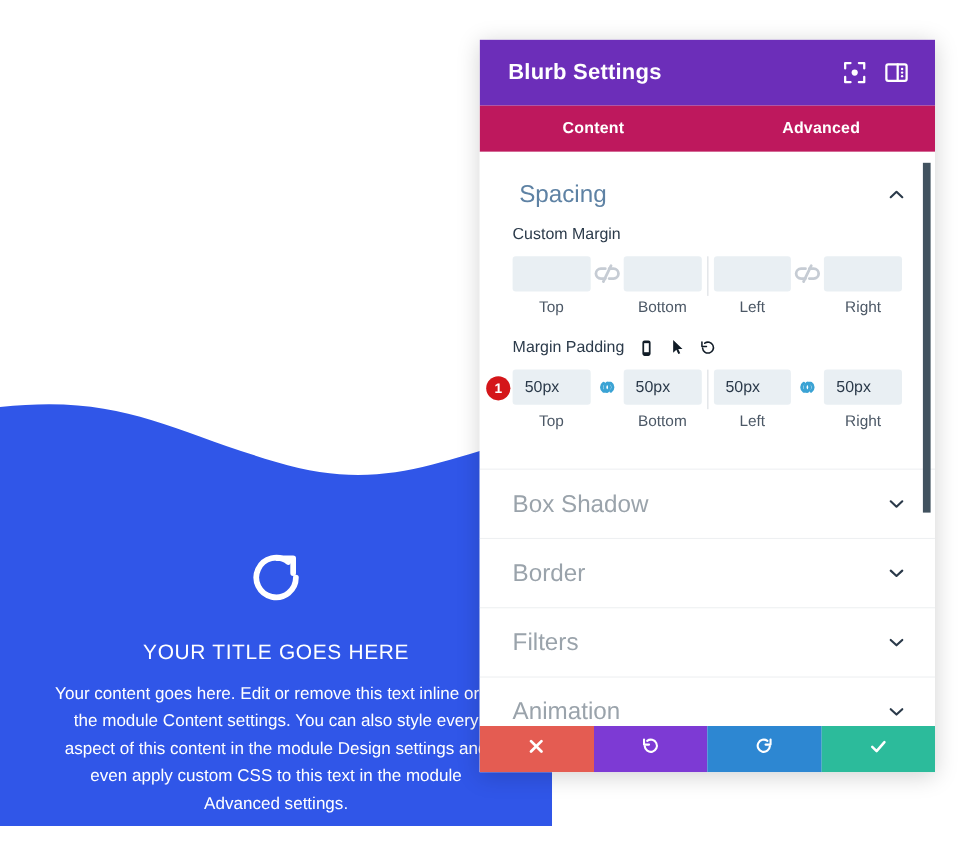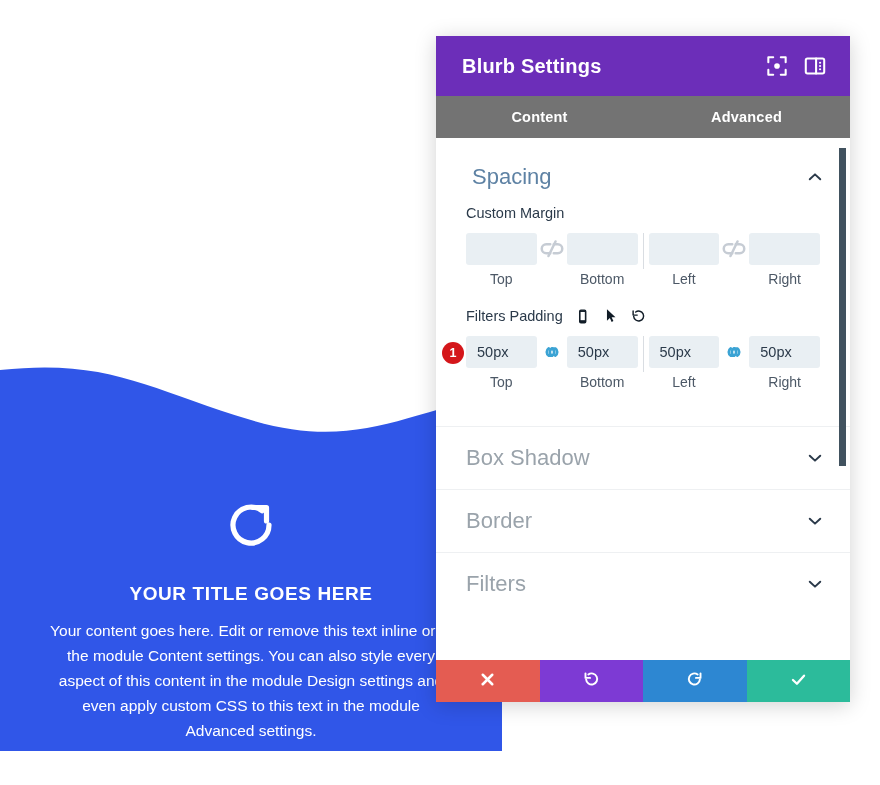--- a/index.html
+++ b/index.html
@@ -52,21 +52,21 @@
   #blurb-icon {
     margin-top: 125px;
     width: 64px;
     height: 64px;
     color: #ffffff;
   }
   #blurb-title {
     margin-top: 26px;
     color: #ffffff;
     font-size: 19px;
-    font-weight: bold;
+    font-weight: normal;
     letter-spacing: 0.6px;
     text-align: center;
     text-transform: uppercase;
   }
   #blurb-body {
     margin-top: 13px;
     color: #ffffff;
     font-size: 15.5px;
     line-height: 25px;
     text-align: center;
@@ -110,21 +110,21 @@
     color: #ffffff;
     display: flex;
     align-items: center;
     justify-content: center;
     cursor: pointer;
   }
 
   
   #modal-tabs {
     height: 42px;
-    background: #737373;
+    background: #be185d;
     display: flex;
     flex: 0 0 auto;
   }
   .modal-tab {
     flex: 1 1 0;
     display: flex;
     align-items: center;
     justify-content: center;
     color: #ffffff;
     font-size: 14.5px;
@@ -436,21 +436,21 @@
                 <div class="quad-cell">
                   <input class="quad-input" type="text" value="" style="">
                   <div class="quad-caption">Right</div>
                 </div>
               </div>
             </div>
           </div>
 
           <div class="field-group" style="padding-top:18px;">
             <div class="field-label-row">
-              <span class="field-label">Filters Padding</span>
+              <span class="field-label">Margin Padding</span>
 
               <span class="tiny-icon">
                 <svg viewBox="0 0 24 24" fill="none" stroke="currentColor" stroke-width="1.9" stroke-linecap="round" stroke-linejoin="round">
                   <rect x="8" y="3" width="8.6" height="18" rx="1.8" fill="currentColor" stroke="currentColor"></rect>
                   <rect x="9.3" y="5.6" width="6" height="11.6" fill="#ffffff" stroke="none"></rect>
                 </svg>
               </span>
 
               <span class="cursor-ghost">
                 <svg viewBox="0 0 24 24" fill="currentColor" stroke="none">
@@ -530,20 +530,28 @@
 
         <div class="accordion-row">
           <div class="accordion-label">Filters</div>
           <span class="chevron">
             <svg viewBox="0 0 24 24" fill="none" stroke="currentColor" stroke-width="2.6" stroke-linecap="round" stroke-linejoin="round">
               <polyline points="5,9 12,15.5 19,9"></polyline>
             </svg>
           </span>
         </div>
 
+        <div class="accordion-row">
+          <div class="accordion-label">Animation</div>
+          <span class="chevron">
+            <svg viewBox="0 0 24 24" fill="none" stroke="currentColor" stroke-width="2.6" stroke-linecap="round" stroke-linejoin="round">
+              <polyline points="5,9 12,15.5 19,9"></polyline>
+            </svg>
+          </span>
+        </div>
       </div>
 
       <div id="modal-scrollbar-track">
         <div id="modal-scrollbar-thumb"></div>
       </div>
     </div>
 
     <div id="modal-footer">
       <div class="footer-btn" id="btn-cancel">
         <span>

